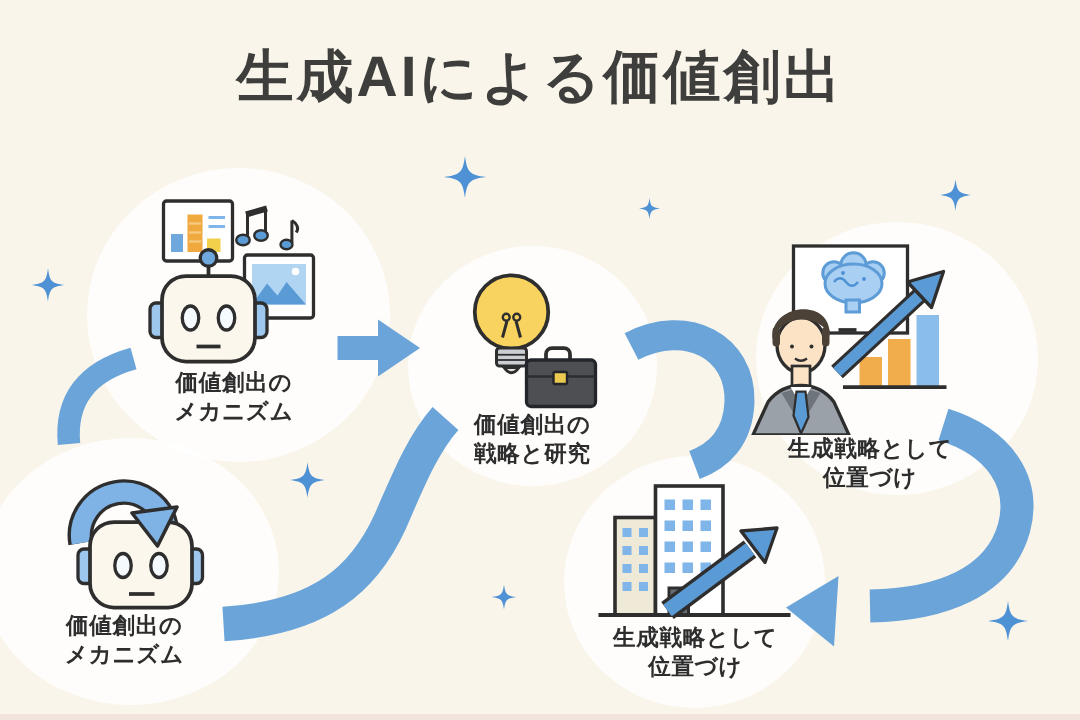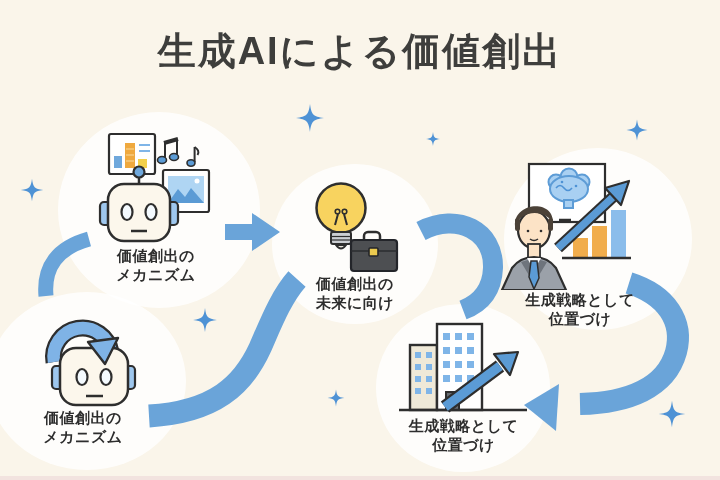--- a/index.html
+++ b/index.html
@@ -144,21 +144,21 @@
       </g>
       <g>
         <rect x="64" y="64" width="16" height="12" rx="4" fill="none" stroke="#2E2E2E" stroke-width="2.5"></rect>
         <rect x="51" y="72" width="46" height="31" rx="3" fill="#4D4F52" stroke="#23252A" stroke-width="2.2"></rect>
         <line x1="51" y1="83" x2="97" y2="83" stroke="#2B2D31" stroke-width="1.6"></line>
         <rect x="69" y="80" width="9" height="8" rx="1" fill="#EBCA4F" stroke="#23252A" stroke-width="1.6"></rect>
       </g>
     </svg>
     <div class="node-label">
       <span>価値創出の</span>
-      <span>未来に向け</span>
+      <span>戦略と研究</span>
     </div>
   </div>
 
   <div class="node" style="left:500px;top:158px;width:160px;">
     <svg width="160" height="132" viewBox="0 0 160 132">
       <rect x="29" y="6" width="76" height="58" fill="#FFFFFF" stroke="#2E2E2E" stroke-width="2.2"></rect>
       <g>
         <circle cx="56" cy="24" r="7.5" fill="#A9D0F2" stroke="#5D9CD6" stroke-width="2"></circle>
         <circle cx="69" cy="19" r="8.5" fill="#A9D0F2" stroke="#5D9CD6" stroke-width="2"></circle>
         <circle cx="82" cy="24" r="7.5" fill="#A9D0F2" stroke="#5D9CD6" stroke-width="2"></circle>

